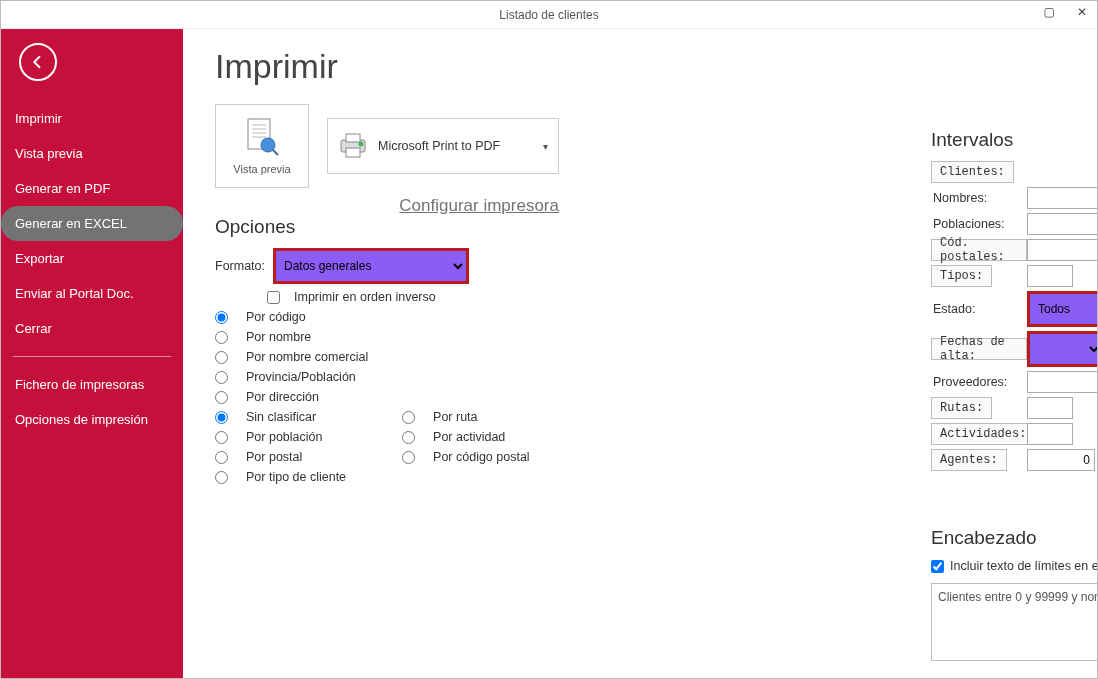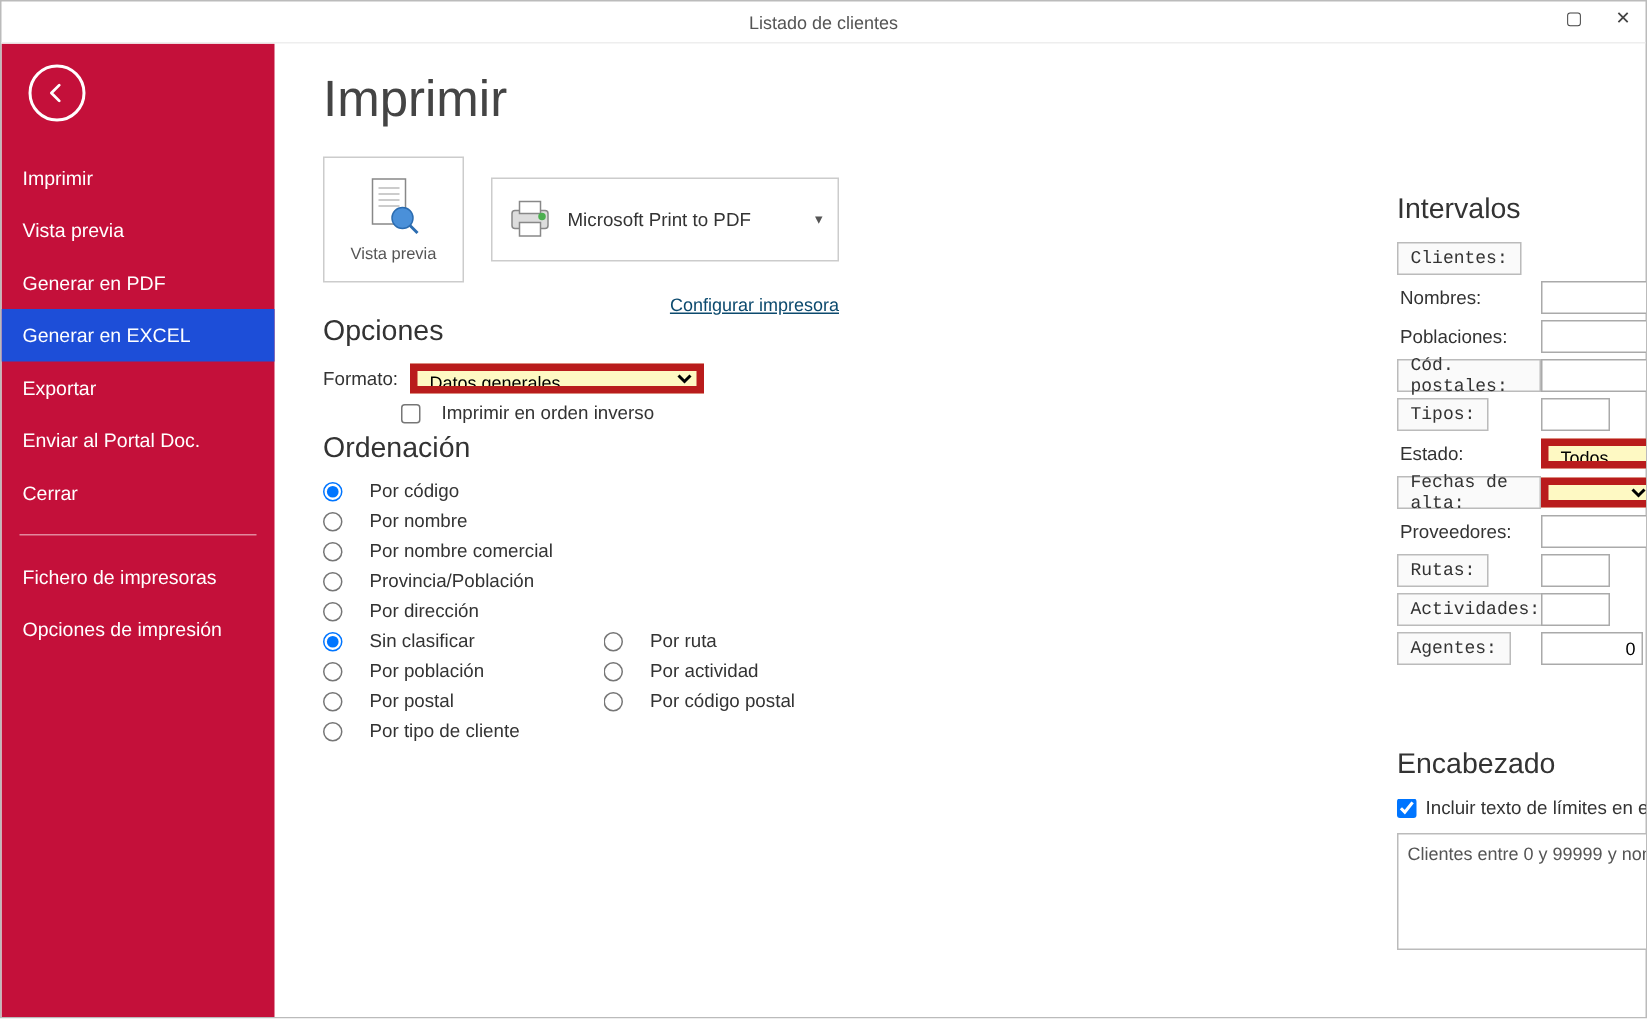--- a/index.html
+++ b/index.html
@@ -7,36 +7,36 @@
   .window { width: 1098px; height: 679px; border: 1px solid #bbb; display: flex; flex-direction: column; }
   .titlebar { height: 28px; display: flex; align-items: center; justify-content: center; position: relative; border-bottom: 1px solid #eee; }
   .titlebar .title { font-size: 12px; color: #555; }
   .win-controls { position: absolute; right: 4px; top: 2px; display: flex; gap: 10px; }
   .win-controls span { font-family: "Segoe UI Symbol", sans-serif; font-size: 12px; color: #444; cursor: pointer; padding: 2px 6px; }
   .body { flex: 1; display: flex; overflow: hidden; }
   .sidebar { width: 182px; background: #c4103a; color: #fff; padding-top: 14px; display: flex; flex-direction: column; }
   .back-btn { width: 38px; height: 38px; border: 2px solid #fff; border-radius: 50%; margin-left: 18px; margin-bottom: 20px; display: flex; align-items: center; justify-content: center; cursor: pointer; }
   .back-btn svg { width: 18px; height: 18px; }
   .side-item { padding: 10px 14px; font-size: 13px; cursor: pointer; }
-  .side-item.selected { background: #1d4ed8; }
+  .side-item.selected { background: #737373; border-radius: 17px; }
   .side-sep { height: 1px; background: rgba(255,255,255,0.5); margin: 10px 12px; }
   .content { flex: 1; padding: 18px 36px 18px 32px; overflow: auto; font-size: 12.5px; color: #333; }
   .content h1 { font-size: 34px; font-weight: 300; color: #444; margin-bottom: 18px; }
   .row-top { display: flex; align-items: center; gap: 18px; }
   .preview-card { width: 94px; height: 84px; border: 1px solid #ccc; display: flex; flex-direction: column; align-items: center; justify-content: center; gap: 4px; cursor: pointer; }
   .preview-card .lbl { font-size: 11px; color: #555; }
   .printer-select { width: 232px; height: 56px; border: 1px solid #ccc; display: flex; align-items: center; padding: 0 10px; gap: 10px; cursor: pointer; }
   .printer-select .pname { flex: 1; font-size: 12.5px; }
   .printer-select .chev { font-size: 10px; color: #555; }
   .config-link { text-align: right; width: 344px; margin-top: 8px; }
-  .config-link a { color: #0c4a6e; text-decoration: underline; font-size: 12px; cursor: pointer; }
+  .config-link a { color: #737373; text-decoration: underline; font-size: 17px; cursor: pointer; }
   .section-h { font-size: 19px; font-weight: 400; color: #333; margin-bottom: 10px; }
   .form-row { display: flex; align-items: center; gap: 8px; margin-bottom: 6px; }
   .form-row label { font-size: 12.5px; }
-  select.combo { height: 20px; border: 5px solid #b91c1c; background: #fef9c3; font-size: 12px; padding: 0 4px; }
+  select.combo { height: 36px; border: 3px solid #b91c1c; background: #8b5cf6; font-size: 12px; padding: 0 4px; }
   input[type=checkbox], input[type=radio] { margin-right: 6px; }
   .radio-item { display: flex; align-items: center; margin-bottom: 6px; font-size: 12.5px; gap: 12px; }
   .radio-cols { display: flex; gap: 56px; }
   .right-col { position: absolute; left: 748px; top: 100px; width: 500px; }
   .content-wrap { position: relative; }
   .interval-grid { display: grid; grid-template-columns: 96px 1fr; row-gap: 4px; align-items: center; margin-top: 6px; }
   .interval-grid .lbl-cell { display: flex; align-items: center; height: 22px; }
   .lbl-btn { border: 1px solid #bbb; background: #fafafa; height: 22px; display: inline-flex; align-items: center; padding: 0 8px; font-size: 12px; cursor: pointer; font-family: Liberation Mono, monospace; }
   .lbl-plain { font-size: 12.5px; padding-left: 2px; }
   .val-cell { display: flex; align-items: center; gap: 6px; }
@@ -116,21 +116,20 @@
         <label>Formato:</label>
         <select class="combo" style="width:196px">
           <option>Datos generales</option>
         </select>
       </div>
       <div class="form-row" style="margin-left:52px">
         <input type="checkbox" style="">
         <label>Imprimir en orden inverso</label>
       </div>
 
-      <div class="section-h">Ordenación</div>
       <div>
         <label class="radio-item">
             <input type="radio" name="ord" checked="" style="">
             <span>Por código</span>
           </label>
         <label class="radio-item">
             <input type="radio" name="ord" style="">
             <span>Por nombre</span>
           </label>
         <label class="radio-item">

